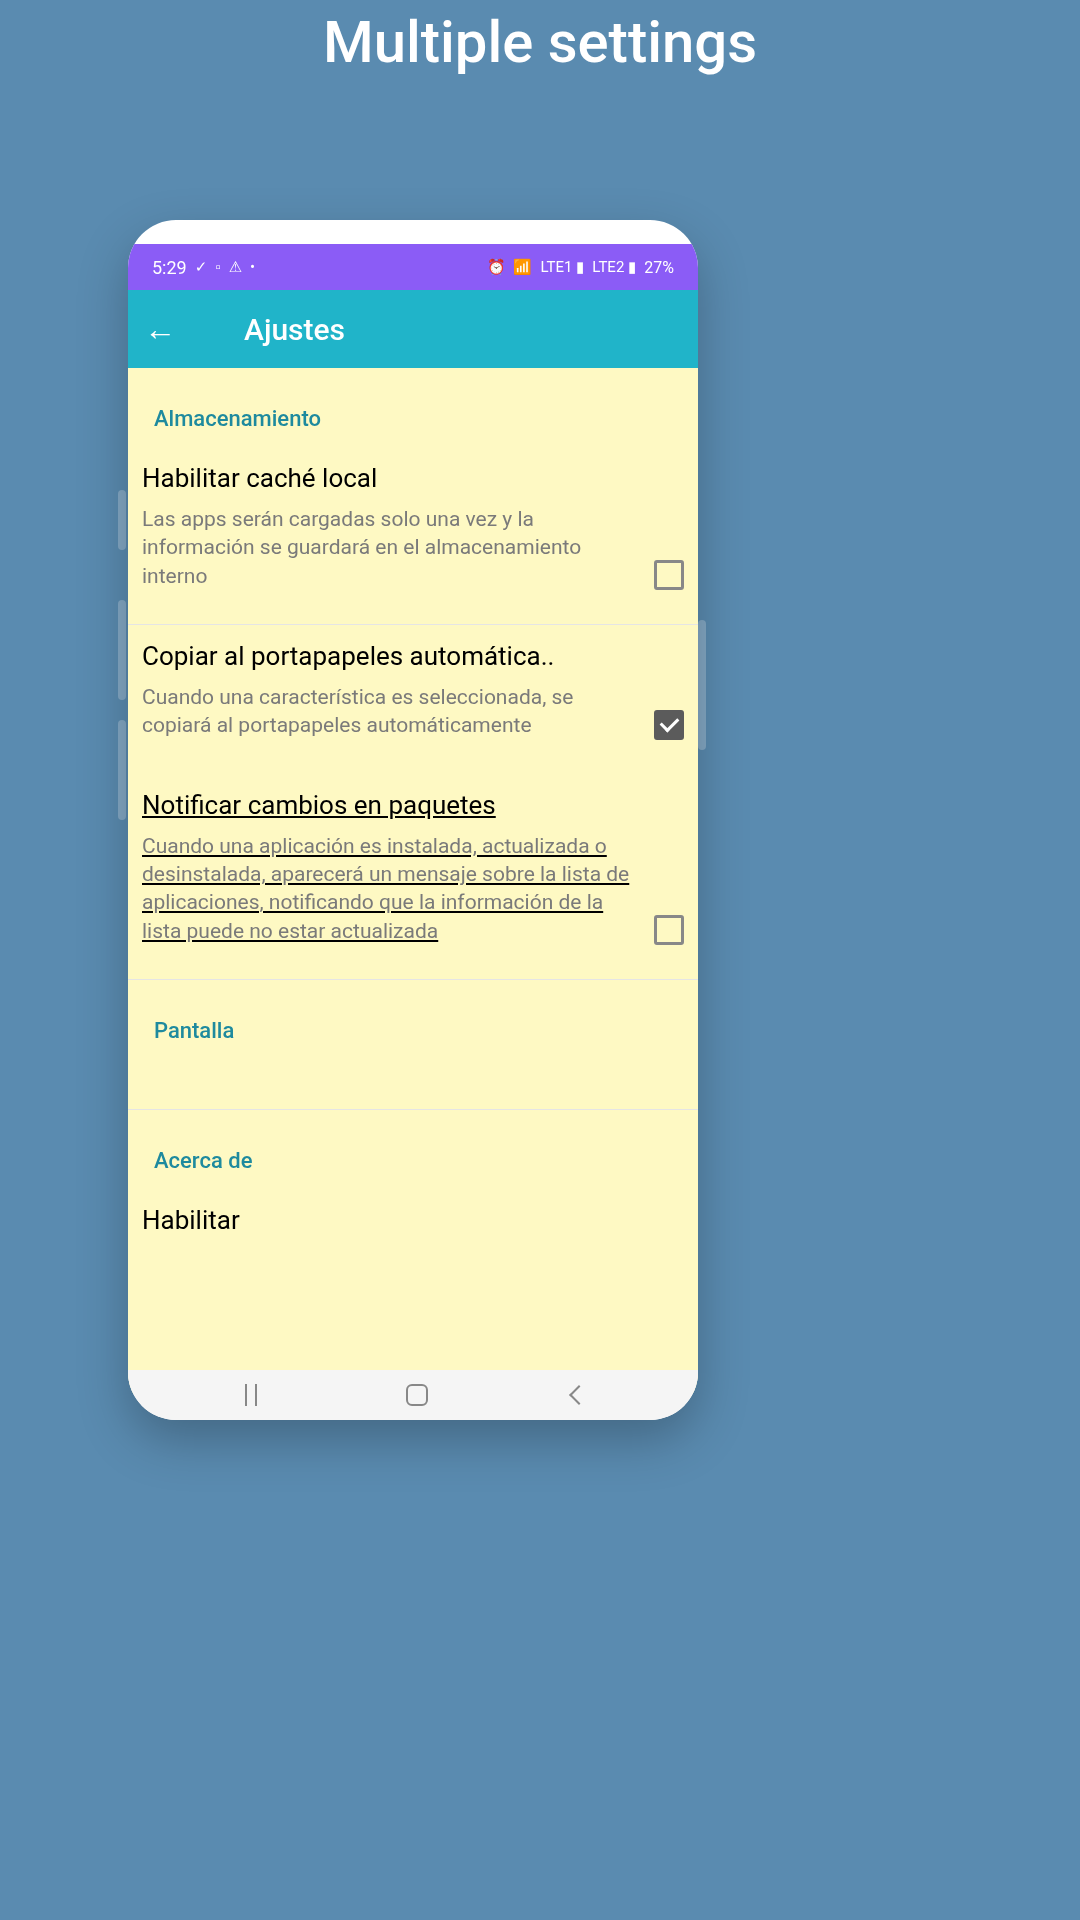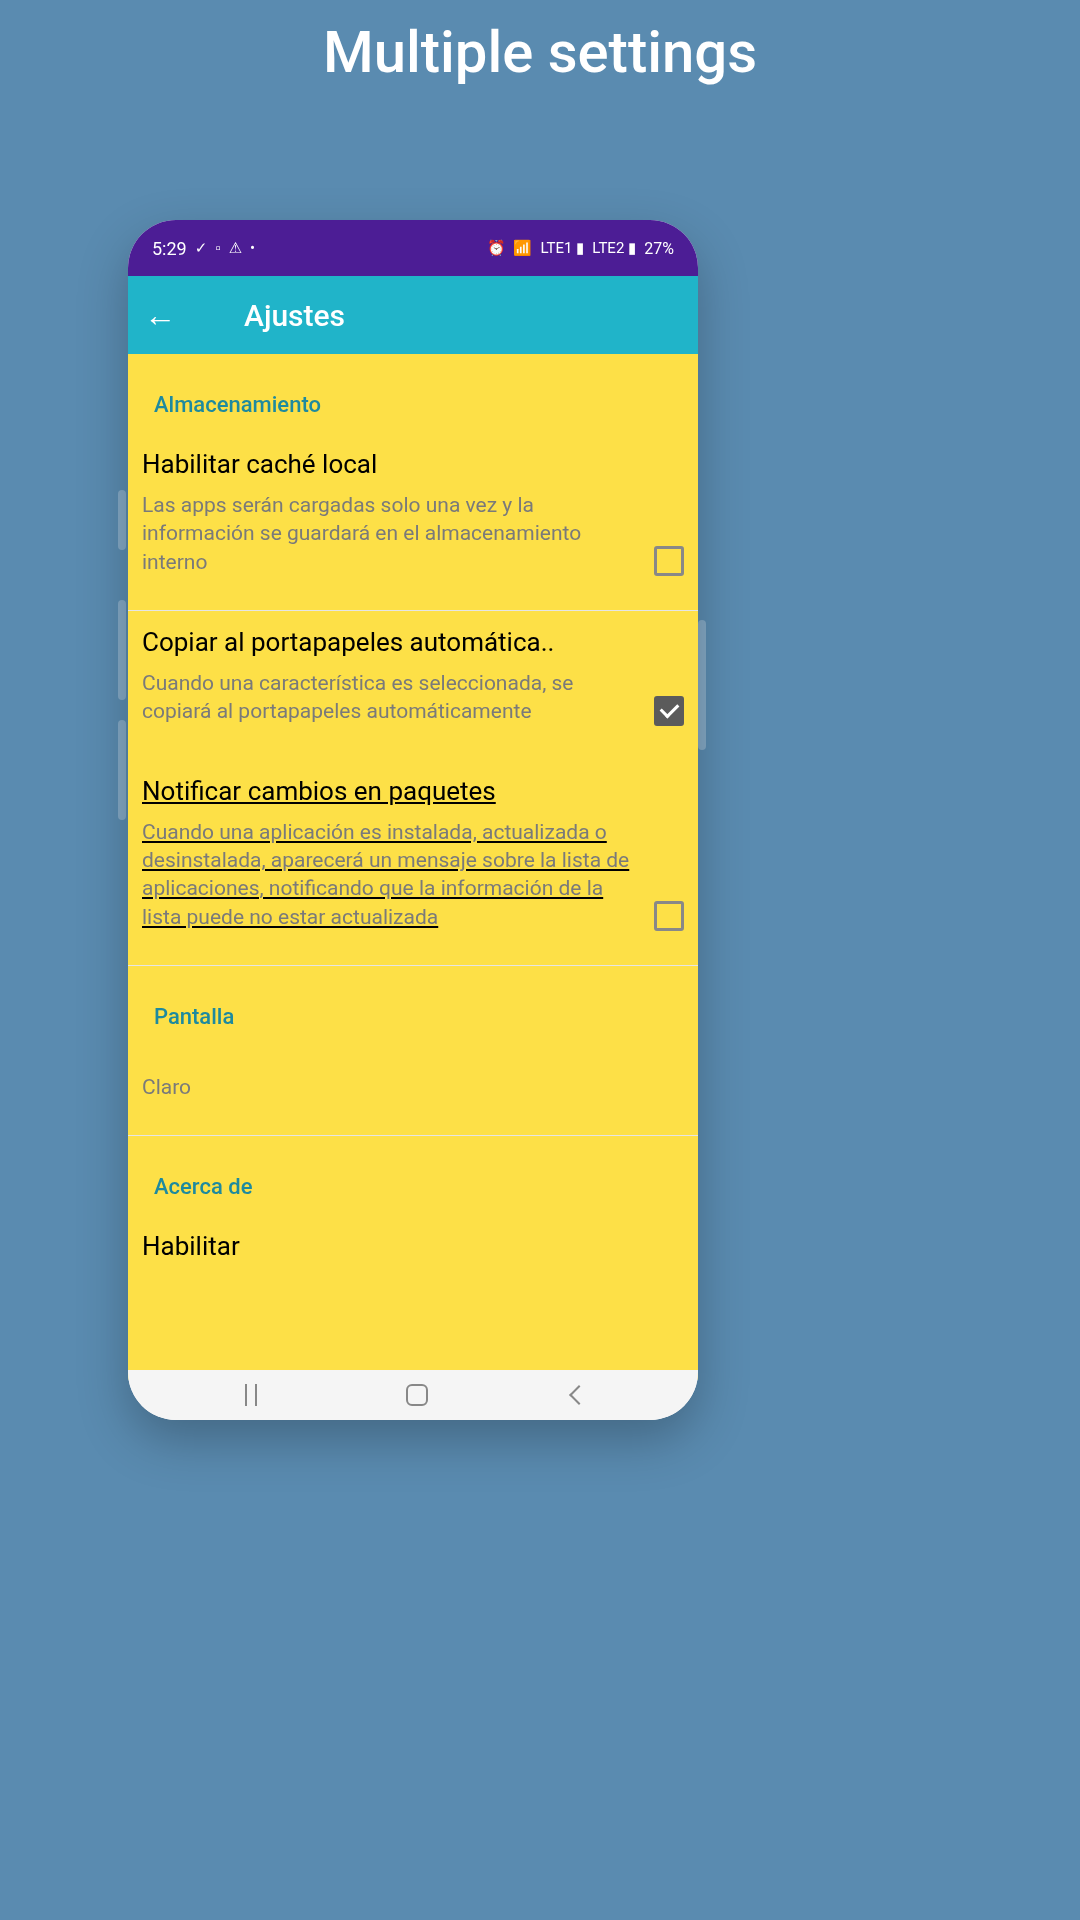--- a/index.html
+++ b/index.html
@@ -13,42 +13,43 @@
       width: 1080px;
       height: 1920px;
       overflow: hidden;
       position: relative;
     }
     .page-title {
       color: #ffffff;
       text-align: center;
       font-size: 58px;
       font-weight: 500;
-      padding-top: 18px;
+      padding-top: 8px;
     }
     .phone-frame {
       position: absolute;
       top: 220px;
       left: 128px;
       width: 570px;
       height: 1200px;
       background: #ffffff;
       border-radius: 48px;
       box-shadow: 0 20px 50px rgba(0,0,0,0.25);
       overflow: hidden;
     }
     .status-bar {
-      background: #4c1d95;
-      height: 56px;
+      background: #8b5cf6;
+      height: 46px;
       display: flex;
       align-items: center;
       justify-content: space-between;
       padding: 0 24px;
       color: #ffffff;
       font-size: 18px;
+      margin-top: 24px;
     }
     .status-left {
       display: flex;
       align-items: center;
       gap: 8px;
     }
     .status-right {
       display: flex;
       align-items: center;
       gap: 8px;
@@ -70,21 +71,21 @@
       font-size: 32px;
       margin-right: 36px;
       cursor: pointer;
     }
     .app-bar-title {
       font-size: 30px;
       font-weight: 500;
       margin-left: 32px;
     }
     .settings-content {
-      background: #fde047;
+      background: #fef9c3;
       height: calc(100% - 124px - 50px);
       overflow-y: hidden;
     }
     .section-header {
       color: #1e8a9e;
       font-size: 22px;
       font-weight: 500;
       padding: 38px 26px 16px;
     }
     .setting-item {
@@ -247,21 +248,20 @@
         <div class="setting-title">Notificar cambios en paquetes</div>
         <div class="setting-desc">Cuando una aplicación es instalada, actualizada o desinstalada, aparecerá un mensaje sobre la lista de aplicaciones, notificando que la información de la lista puede no estar actualizada</div>
       </div>
       <div class="checkbox" style="margin-top: 70px;"></div>
     </div>
     <div class="divider"></div>
 
     <div class="section-header">Pantalla</div>
     <div class="setting-item">
       <div class="setting-text">
-        <div class="setting-desc">Claro</div>
       </div>
     </div>
     <div class="divider"></div>
 
     <div class="section-header">Acerca de</div>
     <div class="setting-item">
       <div class="setting-text">
         <div class="setting-title">Habilitar</div>
       </div>
     </div>

